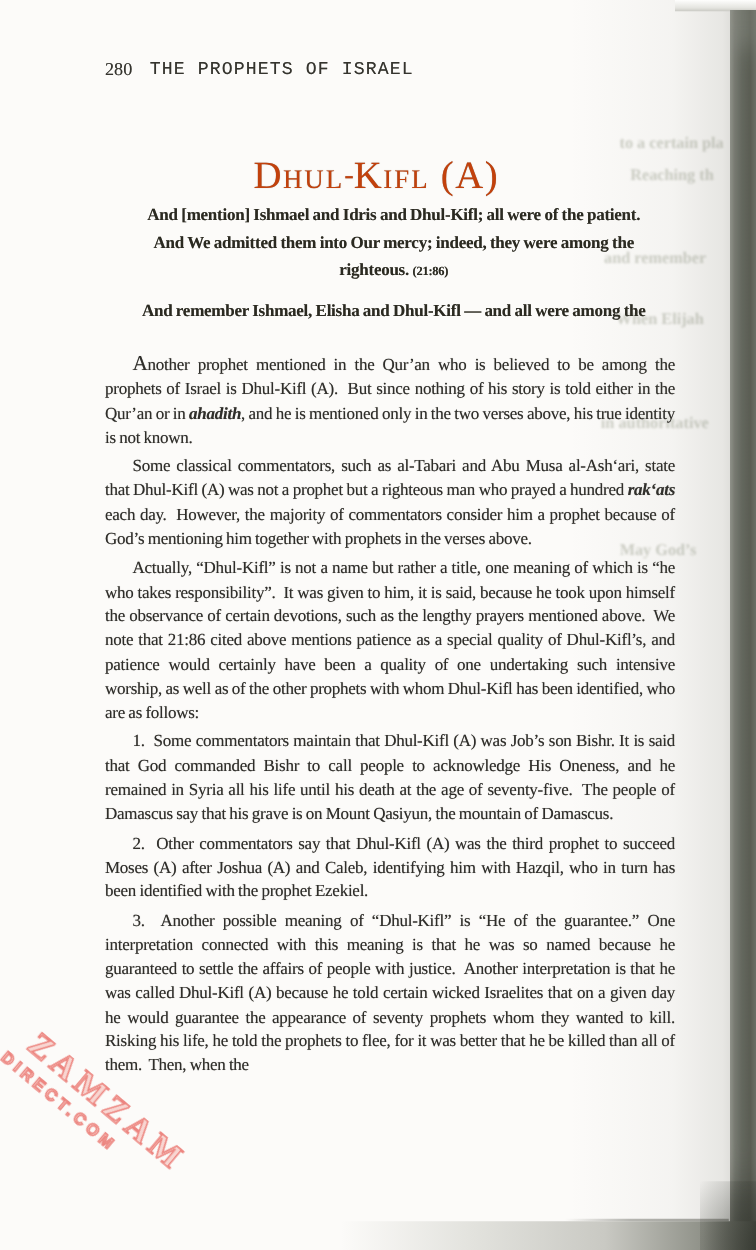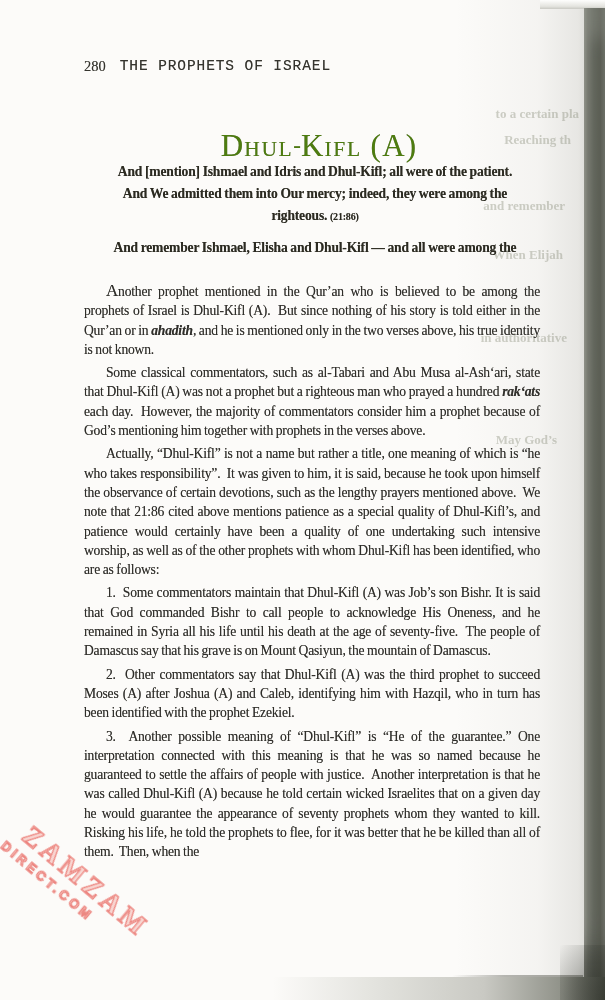--- a/index.html
+++ b/index.html
@@ -5,31 +5,31 @@
   html,body{margin:0;padding:0;}
   body{
     width:605px;height:1000px;position:relative;overflow:hidden;
     background:#fefefd;
     font-family:"Liberation Serif","DejaVu Serif",serif;
   }
   .photo{position:absolute;inset:0;background:#fcfbf9;}
 
   
   .running-head{
-    position:absolute;left:84px;top:58px;display:flex;gap:14px;
+    position:absolute;left:84px;top:48px;display:flex;gap:14px;
     font-size:14.5px;color:#35342e;z-index:2;
     text-shadow:0 0 .5px rgba(53,52,46,.55);
   }
   .rh-title{letter-spacing:.9px;font-family:Liberation Mono, monospace;}
 
   
   .chapter-title{
-    position:absolute;left:84px;top:113px;width:470px;margin:0;
-    text-align:center;font-weight:500;color:#4d7c0f;z-index:2;
-    letter-spacing:1.2px;line-height:64px;
+    position:absolute;left:66px;top:113px;width:470px;margin:0;
+    text-align:center;font-weight:500;color:#c2410c;z-index:2;
+    letter-spacing:1.2px;line-height:52px;
     text-shadow:0 0 .6px rgba(59,58,49,.5);
   }
   .seg-lg{font-size:31px;}
   .seg-sm{font-size:21.5px;letter-spacing:1.6px;}
   .seg-dash{font-size:23px;vertical-align:3px;letter-spacing:0;}
 
   
   .epigraphs{position:absolute;left:78px;top:161px;width:474px;z-index:2;}
   .epigraph{margin-bottom:9px;}
   .ep-line{

